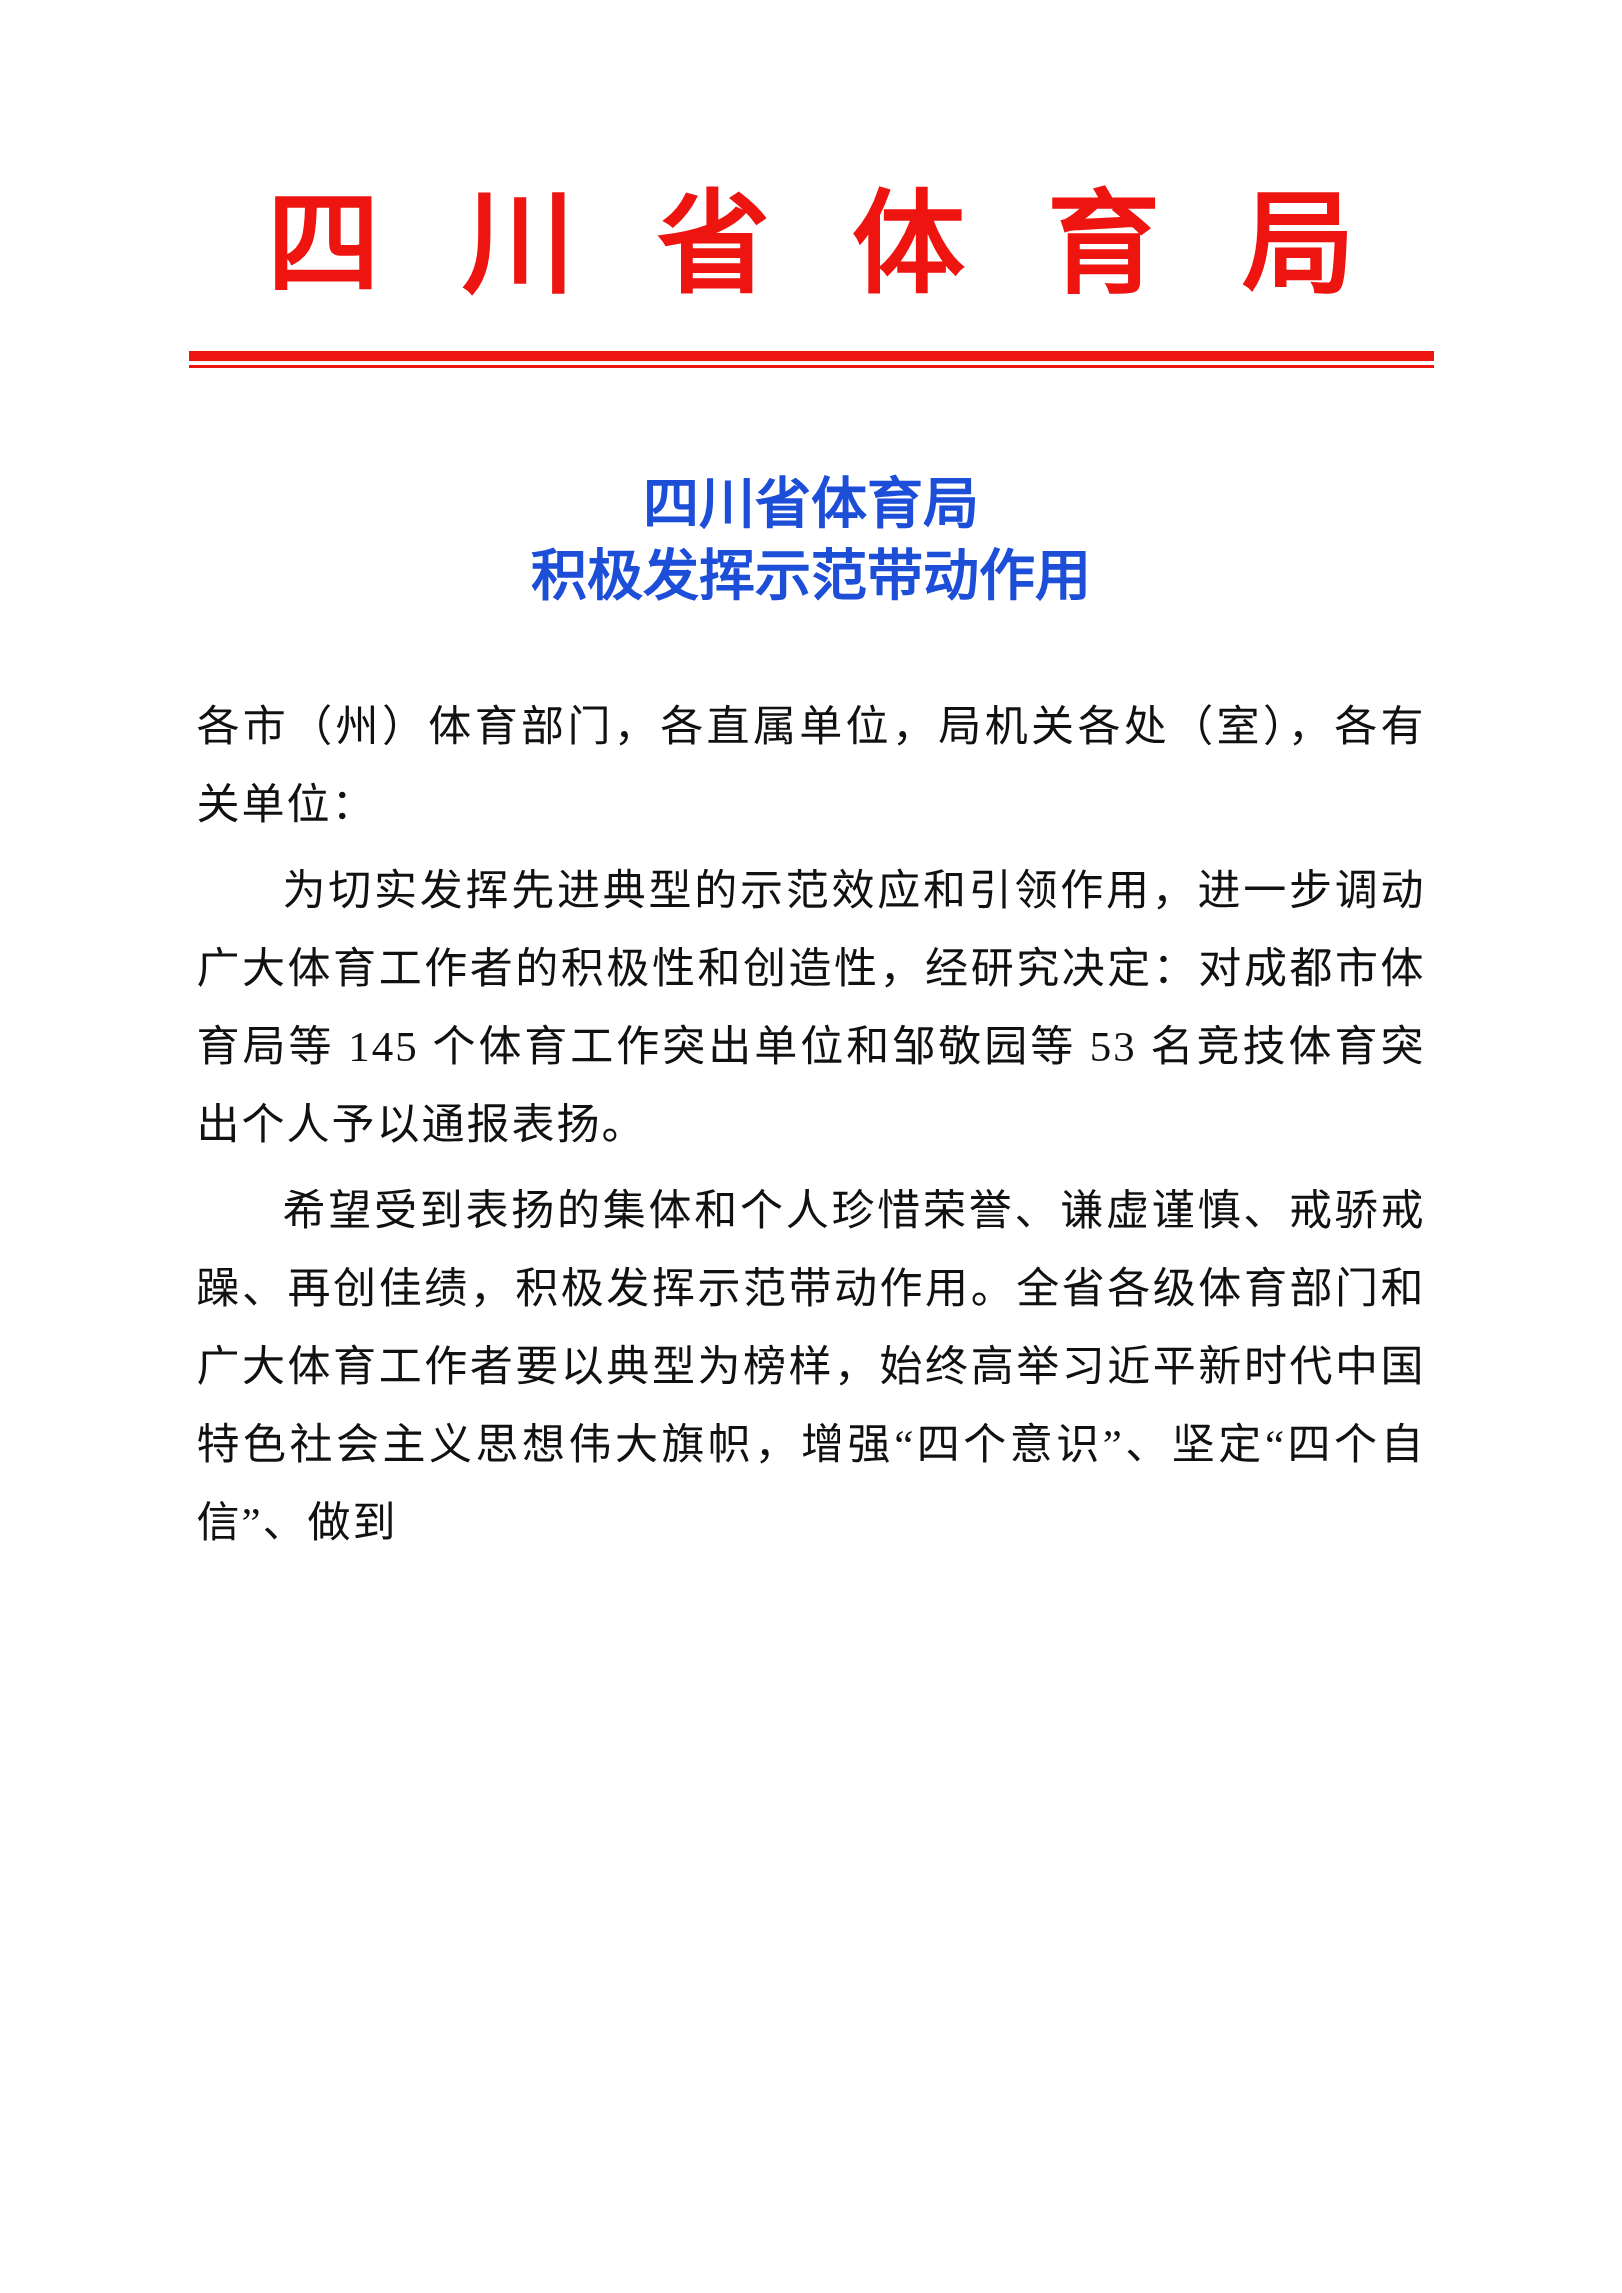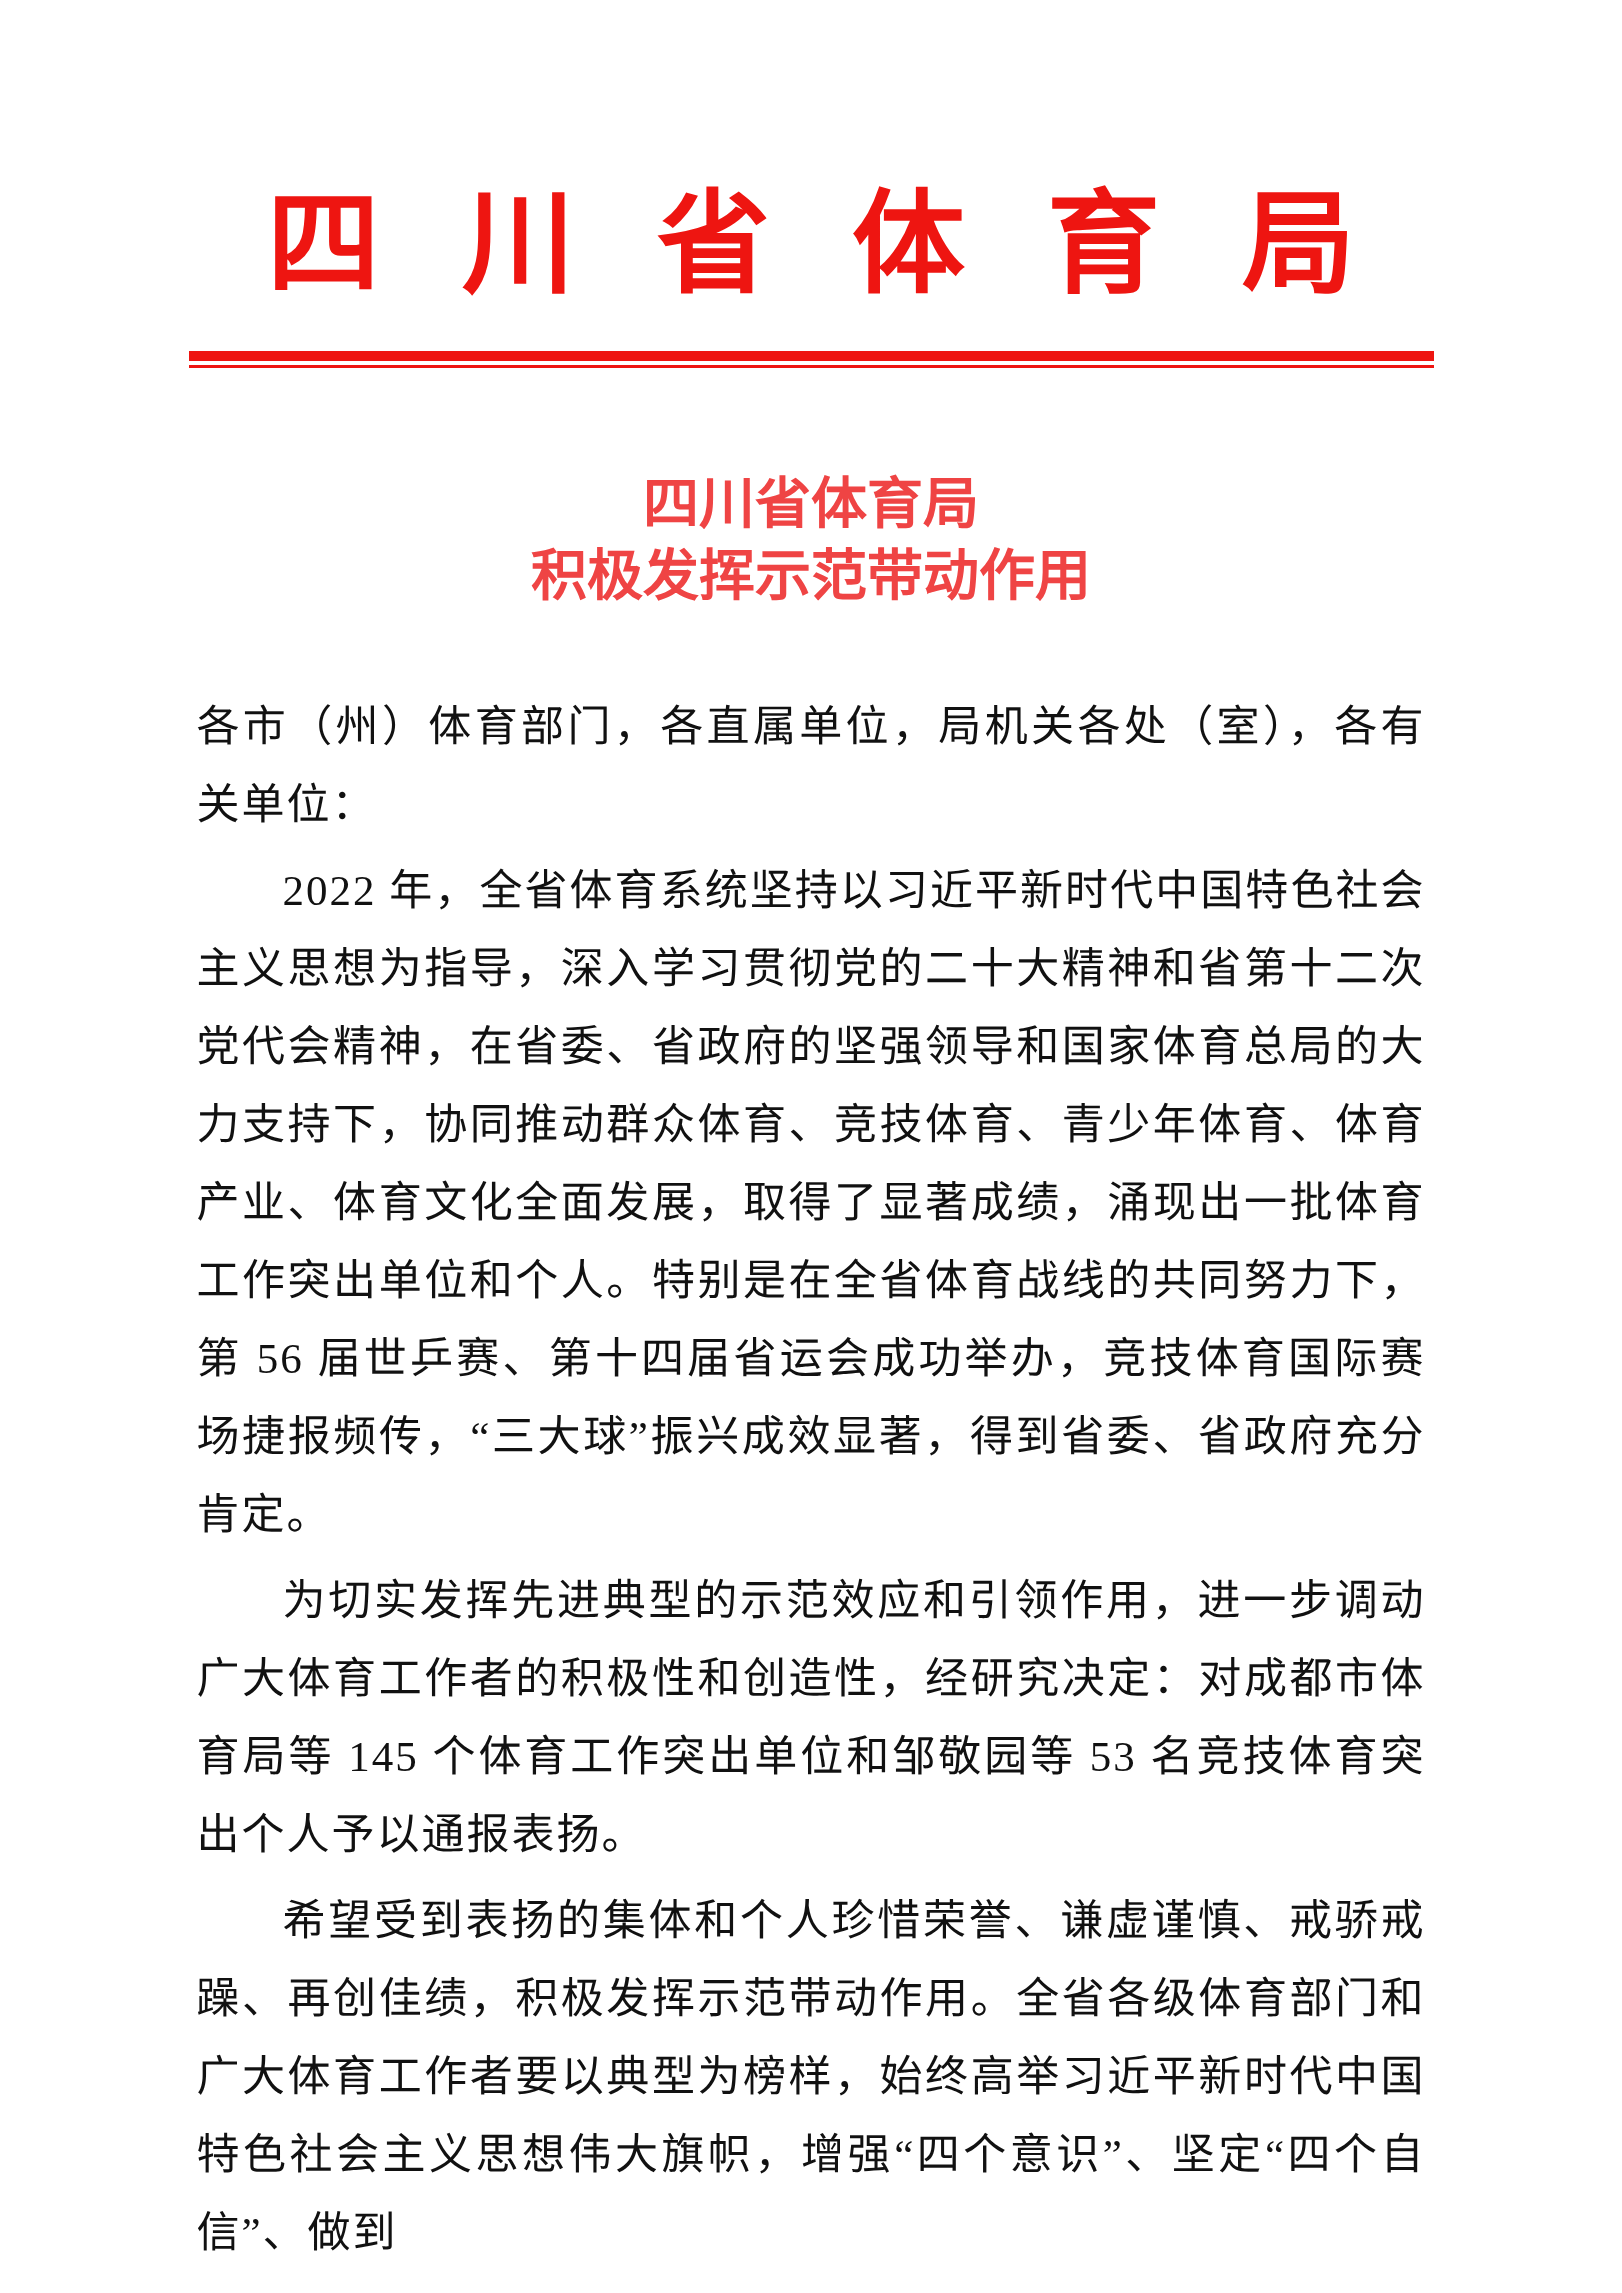--- a/index.html
+++ b/index.html
@@ -39,21 +39,21 @@
   }
   .rule-wrap.top{ margin-top:47px; }
   .rule{ width:100%; background:var(--red); }
   .rule.thick{ height:9.8px; }
   .rule.thin{ height:2.9px; }
   .rule-wrap.top .rule.thin{ margin-top:3.9px; }
   
   .doc-title{
     margin-top:100px;
     text-align:center;
-    color:#ef4444;
+    color:#1d4ed8;
     font-weight:bold;
     font-size:56px;
     line-height:72px;
   }
   .doc-title div{ margin:0; }
   
   .doc-body{
     width:1245px;
     margin:76px auto 0 auto;
     color:var(--ink);
@@ -85,19 +85,18 @@
     <div class="rule thin"></div>
   </div>
 
   <div class="doc-title">
     <div>四川省体育局</div>
     <div>积极发挥示范带动作用</div>
   </div>
 
   <div class="doc-body">
     <p>各市（州）体育部门，各直属单位，局机关各处（室），各有关单位：</p>
-    <p class="indent">2022 年，全省体育系统坚持以习近平新时代中国特色社会主义思想为指导，深入学习贯彻党的二十大精神和省第十二次党代会精神，在省委、省政府的坚强领导和国家体育总局的大力支持下，协同推动群众体育、竞技体育、青少年体育、体育产业、体育文化全面发展，取得了显著成绩，涌现出一批体育工作突出单位和个人。特别是在全省体育战线的共同努力下，第 56 届世乒赛、第十四届省运会成功举办，竞技体育国际赛场捷报频传，“三大球”振兴成效显著，得到省委、省政府充分肯定。</p>
     <p class="indent">为切实发挥先进典型的示范效应和引领作用，进一步调动广大体育工作者的积极性和创造性，经研究决定：对成都市体育局等 145 个体育工作突出单位和邹敬园等 53 名竞技体育突出个人予以通报表扬。</p>
     <p class="indent">希望受到表扬的集体和个人珍惜荣誉、谦虚谨慎、戒骄戒躁、再创佳绩，积极发挥示范带动作用。全省各级体育部门和广大体育工作者要以典型为榜样，始终高举习近平新时代中国特色社会主义思想伟大旗帜，增强“四个意识”、坚定“四个自信”、做到</p>
   </div>
 
 </div>
 
 
 </body></html>

